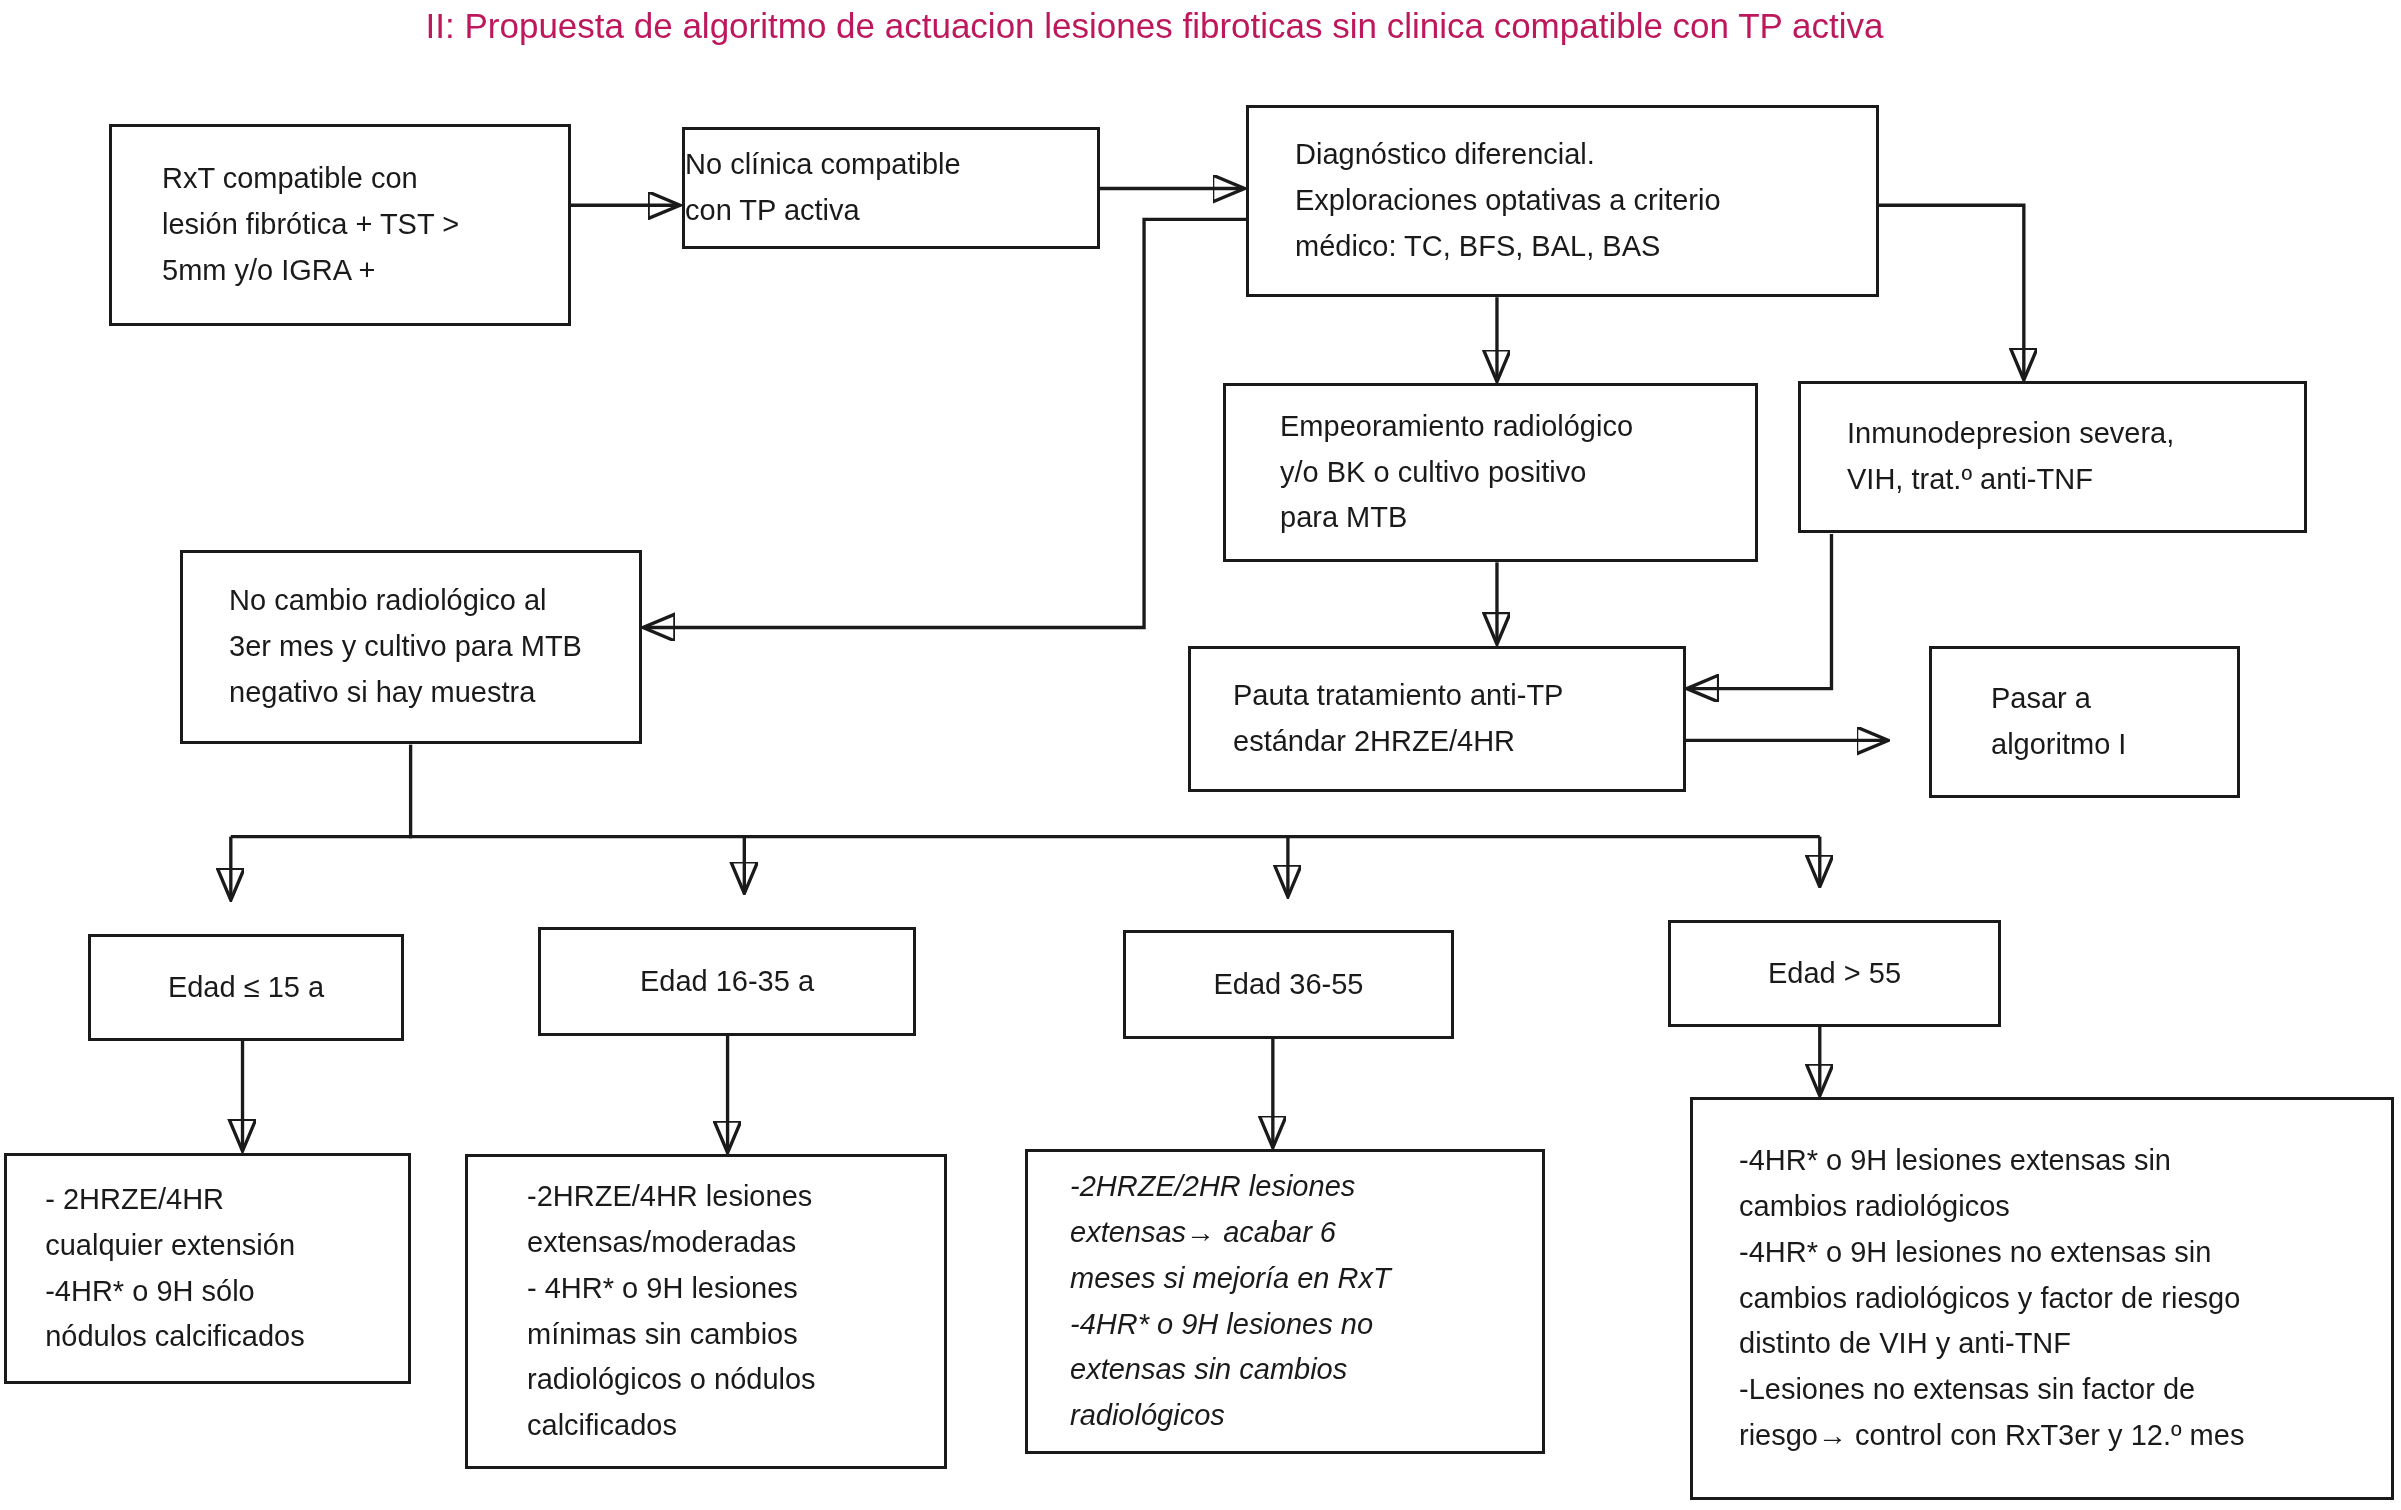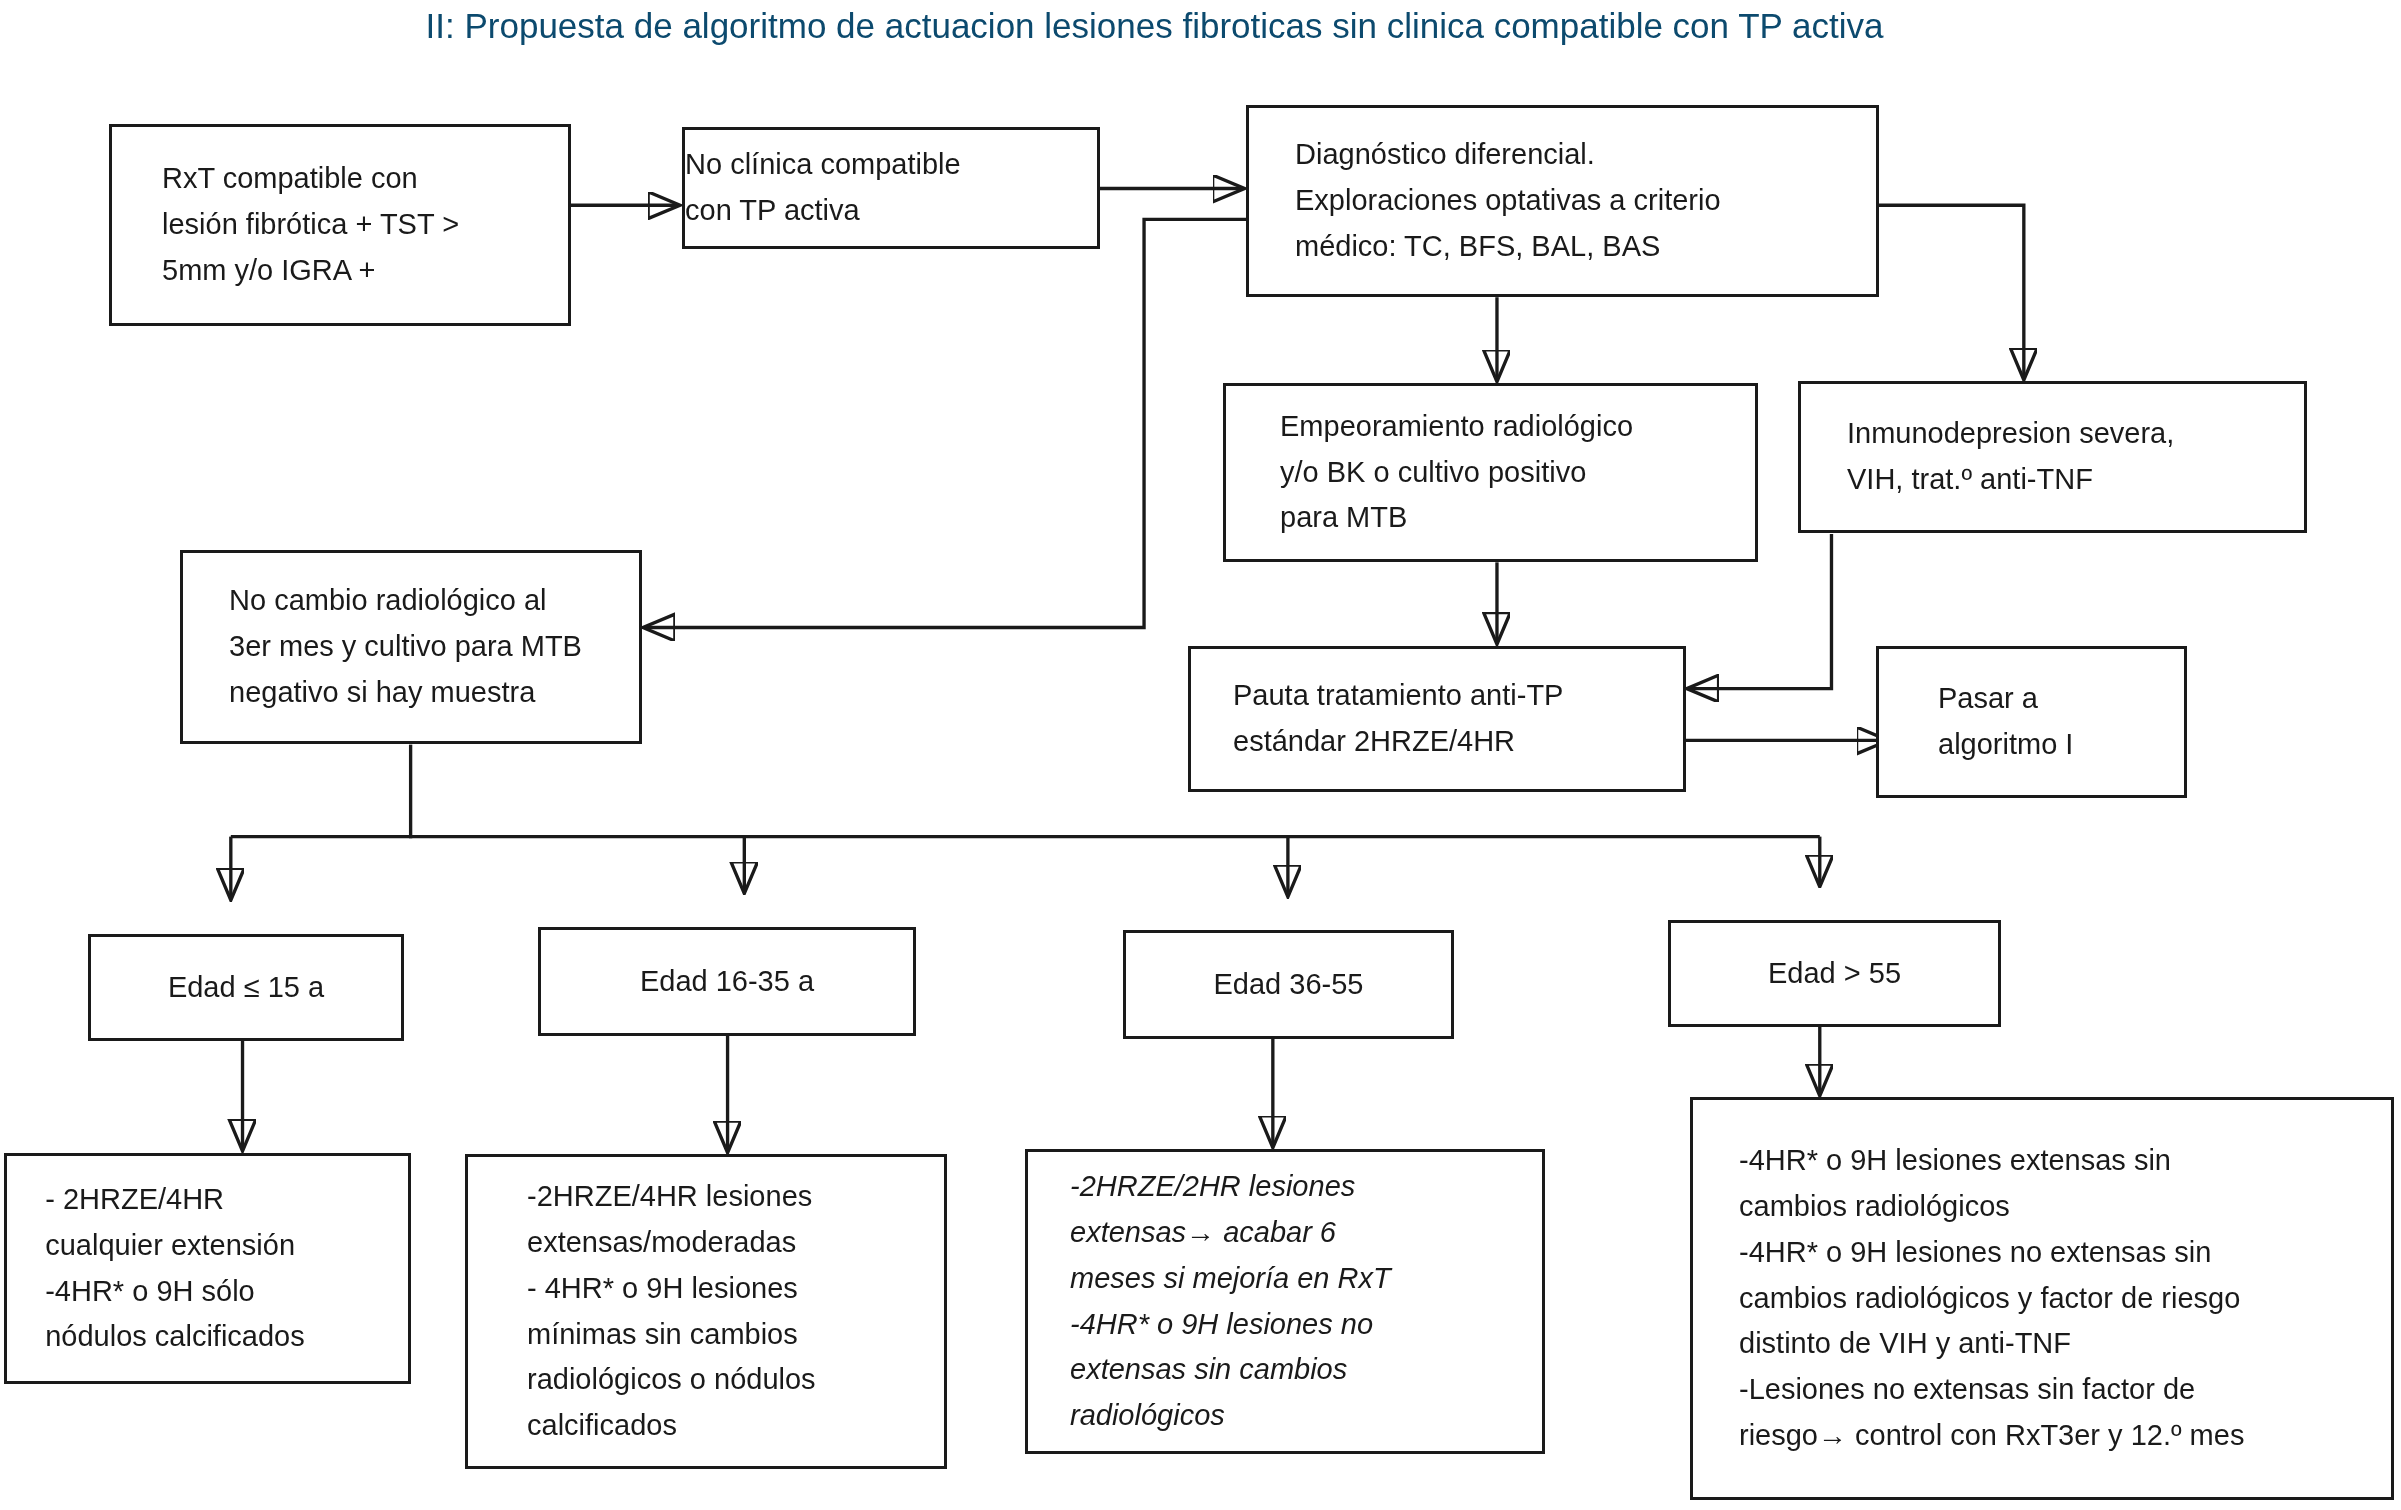--- a/index.html
+++ b/index.html
@@ -10,21 +10,21 @@
     background:#ffffff;
     font-family:"Liberation Sans", sans-serif;
     color:#1a1a1a;
   }
   #diagram-title{
     position:absolute;
     top:5px; left:0; width:2309px;
     text-align:center;
     font-size:35px;
     line-height:1.2;
-    color:#0c4a6e;
+    color:#be185d;
   }
   .node{
     position:absolute;
     box-sizing:border-box;
     border:3.3px solid #1a1a1a;
     background:#ffffff;
     display:flex;
     align-items:center;
     font-size:29px;
     line-height:1.58;
@@ -36,21 +36,21 @@
   #connector-layer path{ stroke:#1a1a1a; stroke-width:4; fill:none; }
 
   
   #box-rxt           { left:109px;  top:124px;  width:462px; height:202px; padding-left:50px; }
   #box-no-clinica    { left:682px;  top:127px;  width:418px; height:122px; }
   #box-diagnostico   { left:1246px; top:105px;  width:633px; height:192px; padding-left:46px; }
   #box-empeoramiento { left:1223px; top:383px;  width:535px; height:179px; padding-left:54px; }
   #box-inmuno        { left:1798px; top:381px;  width:509px; height:152px; padding-left:46px; }
   #box-no-cambio     { left:180px;  top:550px;  width:462px; height:194px; padding-left:46px; }
   #box-pauta         { left:1188px; top:646px;  width:498px; height:146px; padding-left:42px; }
-  #box-pasar         { left:1876px; top:646px;  width:311px; height:152px; padding-left:59px; }
+  #box-pasar         { left:1929px; top:646px;  width:311px; height:152px; padding-left:59px; }
   #box-edad-15       { left:88px;  top:902px; width:316px; height:107px; }
   #box-edad-16-35    { left:538px;  top:895px; width:378px; height:109px; }
   #box-edad-36-55    { left:1123px; top:898px; width:331px; height:109px; }
   #box-edad-55       { left:1668px; top:888px; width:333px; height:107px; }
   #box-res-15        { left:4.2px;    top:1153px; width:407px; height:231px; padding-left:38px; }
   #box-res-16-35     { left:465px;  top:1154px; width:482px; height:315px; padding-left:59px; }
   #box-res-36-55     { left:1025px; top:1149px; width:520px; height:305px; padding-left:42px;font-style:italic; }
   #box-res-55        { left:1690px; top:1097px; width:704px; height:403px; padding-left:46px; }
 </style>
 </head>

